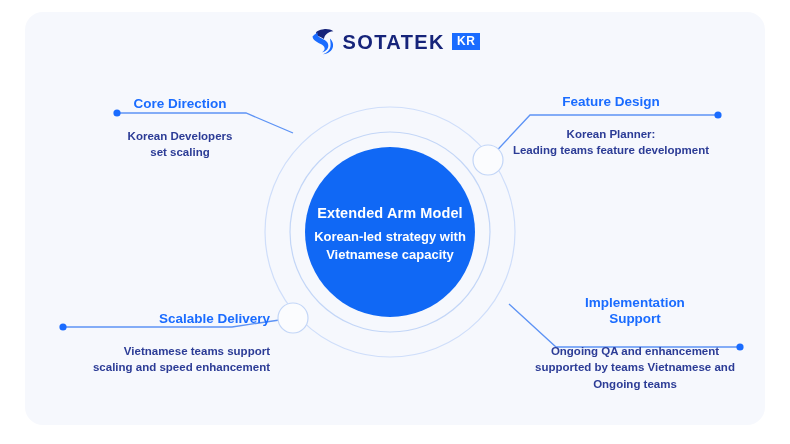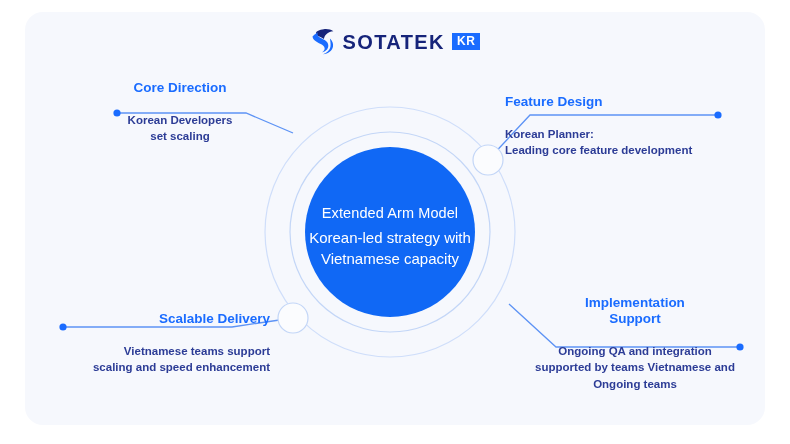--- a/index.html
+++ b/index.html
@@ -36,37 +36,37 @@
   }
 
   
   #diagram{position:absolute;left:0;top:0;width:790px;height:444px;}
 
   
   .center-text{
     position:absolute;left:305px;top:205px;width:170px;
     text-align:center;color:#ffffff;
   }
-  .center-title{font-size:14.5px;font-weight:normal;letter-spacing:.1px;margin-bottom:7px;}
-  .center-sub{font-size:15px;font-weight:400;line-height:1.38;}
+  .center-title{font-size:14.5px;font-weight:bold;letter-spacing:.1px;margin-bottom:7px;}
+  .center-sub{font-size:13px;font-weight:700;line-height:1.38;}
 
   
   .callout{position:absolute;}
   .callout .ttl{
     color:#1a6cff;font-size:13.5px;font-weight:bold;
     line-height:1.18;white-space:nowrap;
   }
   .callout .ttl.wrap{white-space:normal;}
   .callout .body{
     color:#2c3c96;font-size:11.5px;font-weight:600;
     line-height:1.42;margin-top:16px;
   }
 
-  .c-core{left:100px;top:80px;width:160px;text-align:center;}
-  .c-feature{left:505px;top:94px;width:240px;}
+  .c-core{left:100px;top:96px;width:160px;text-align:center;}
+  .c-feature{left:491px;top:94px;width:240px;text-align:center;}
   .c-scalable{left:55px;top:311px;width:215px;text-align:right;}
   .c-impl{left:520px;top:295px;width:230px;text-align:center;}
 </style>
 </head>
 <body>
 
 <div id="stage">
 
   <div class="card"></div>
 
@@ -116,37 +116,37 @@
     <div class="body">
       <div>Korean Developers</div>
       <div>set scaling</div>
     </div>
   </div>
 
   <div class="callout c-feature">
     <div class="ttl">Feature Design</div>
     <div class="body">
       <div>Korean Planner:</div>
-      <div>Leading core feature development</div>
+      <div>Leading teams feature development</div>
     </div>
   </div>
 
   <div class="callout c-scalable">
     <div class="ttl">Scalable Delivery</div>
     <div class="body">
       <div>Vietnamese teams support</div>
       <div>scaling and speed enhancement</div>
     </div>
   </div>
 
   <div class="callout c-impl">
     <div class="ttl wrap">
       <div>Implementation</div>
       <div>Support</div>
     </div>
     <div class="body">
-      <div>Ongoing QA and integration</div>
+      <div>Ongoing QA and enhancement</div>
       <div>supported by teams Vietnamese and</div>
       <div>Ongoing teams</div>
     </div>
   </div>
 
 </div>
 
 </body></html>

